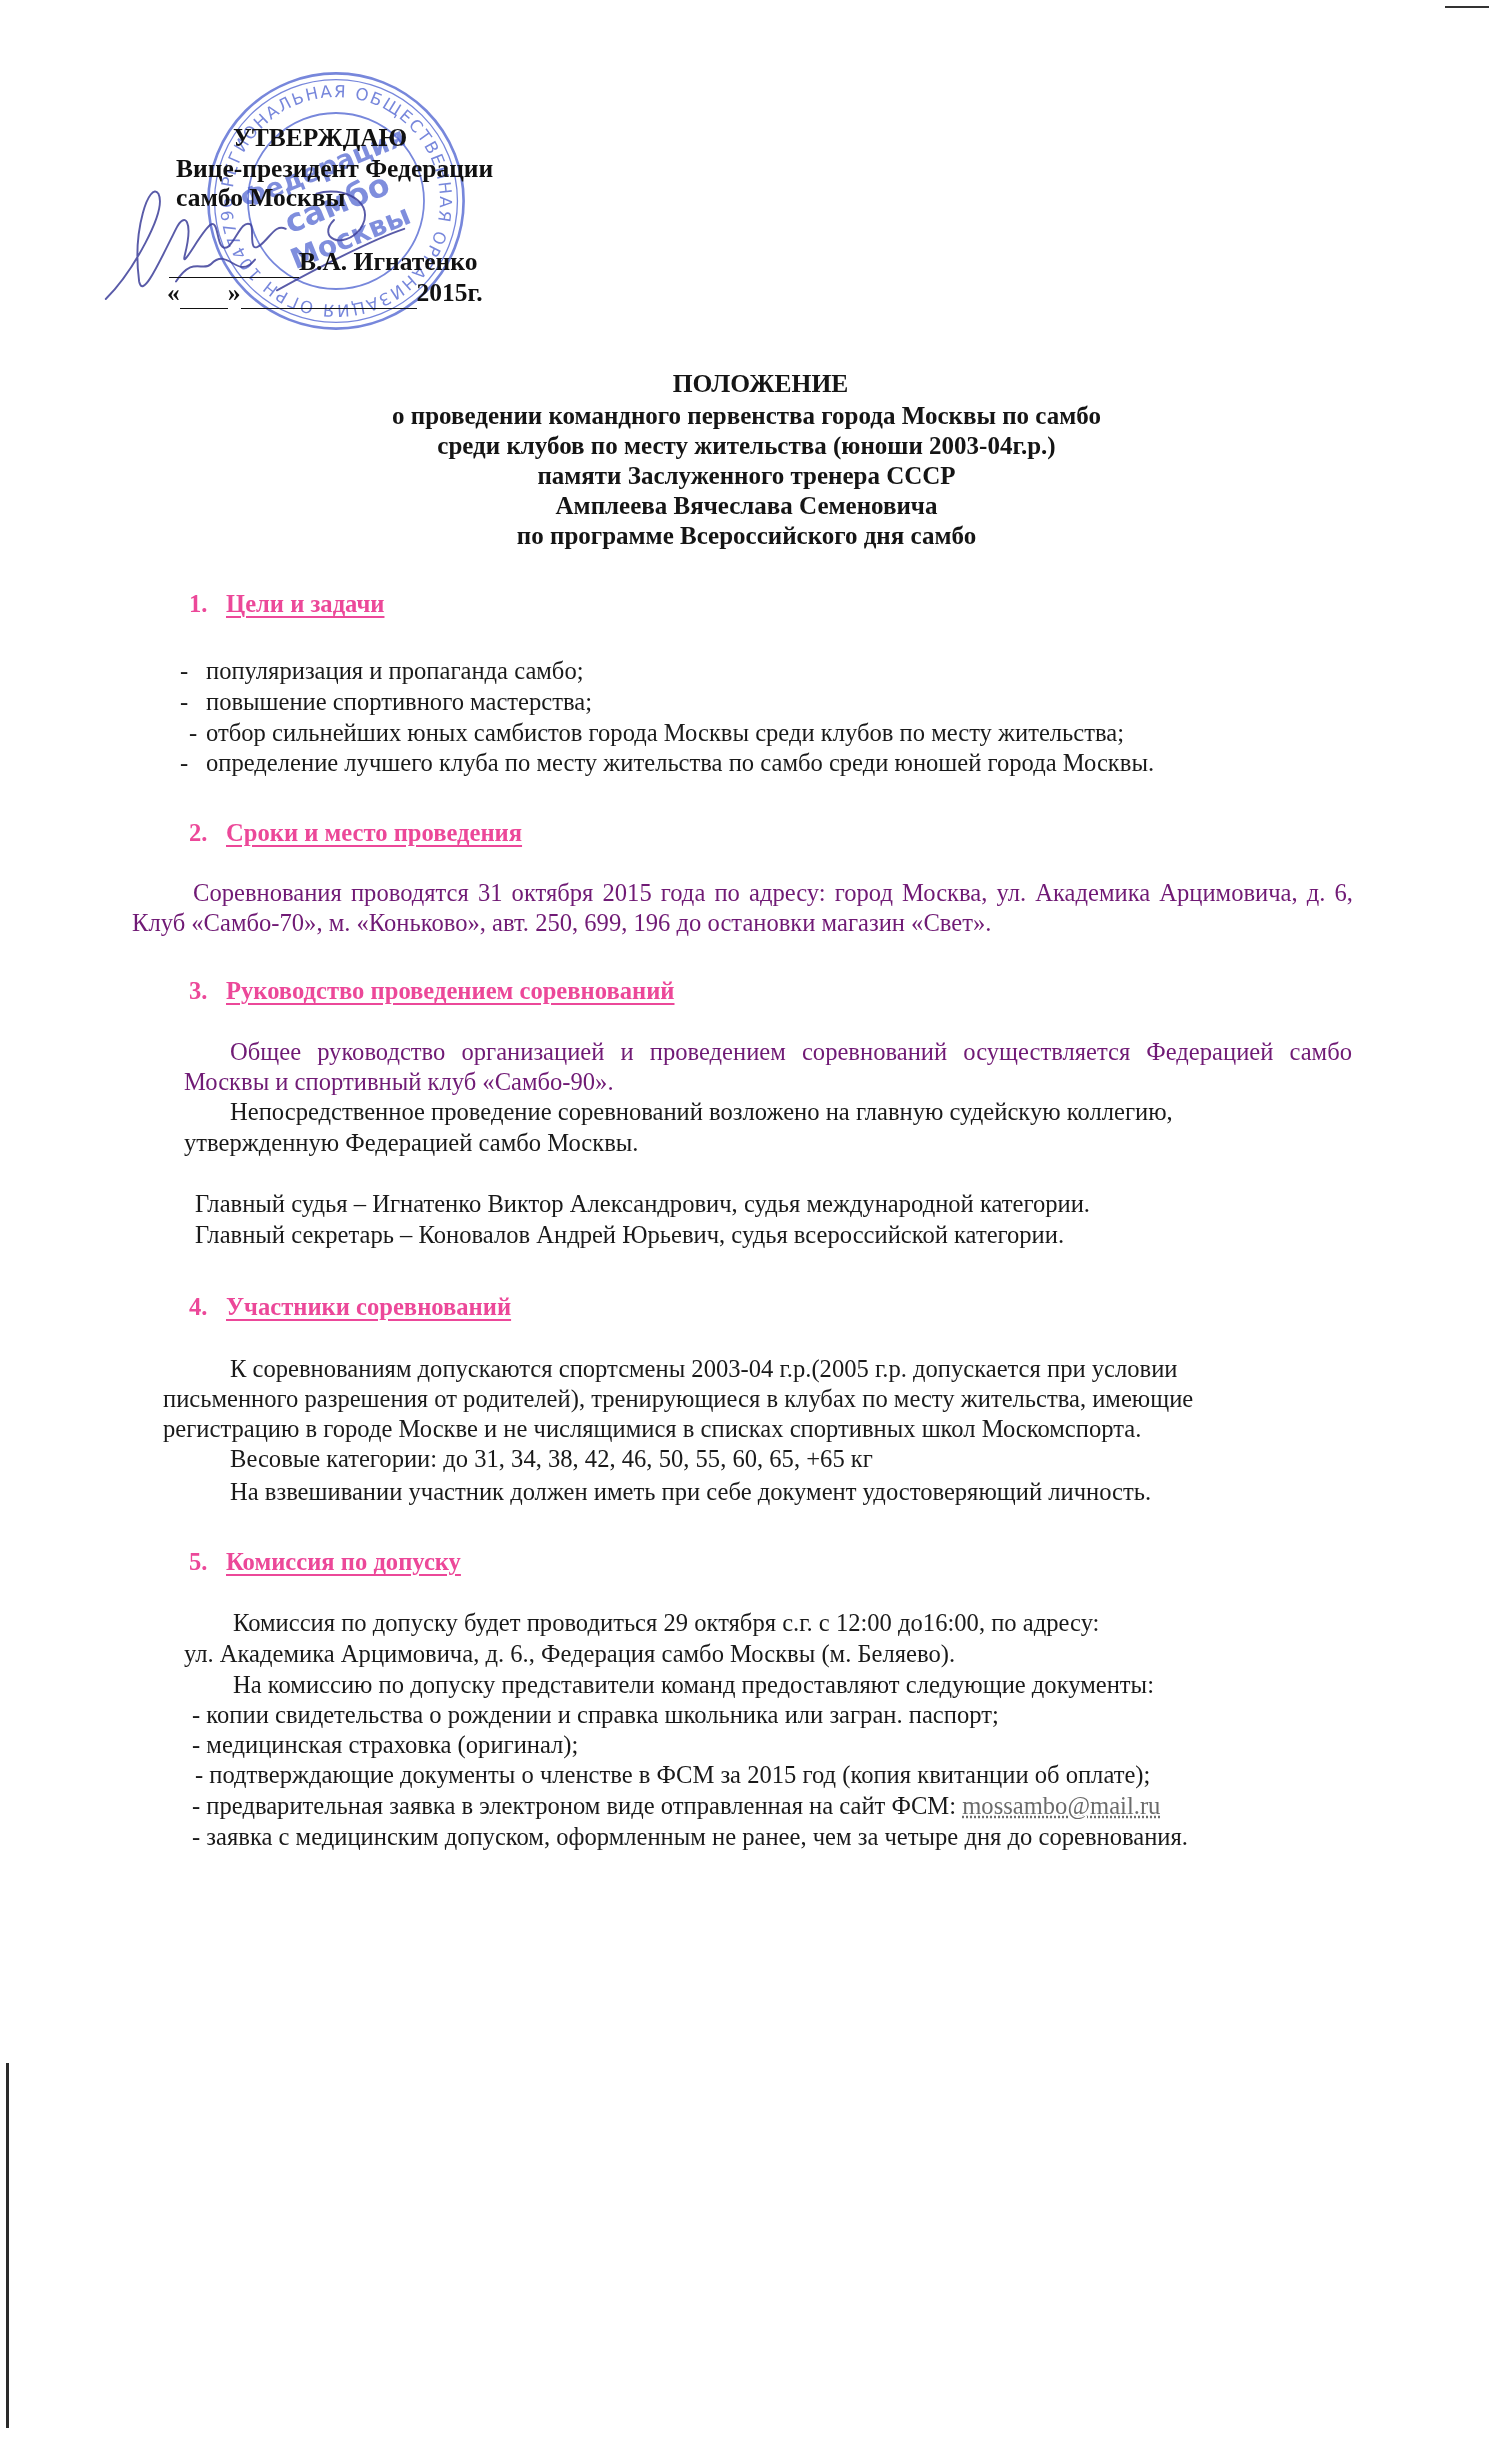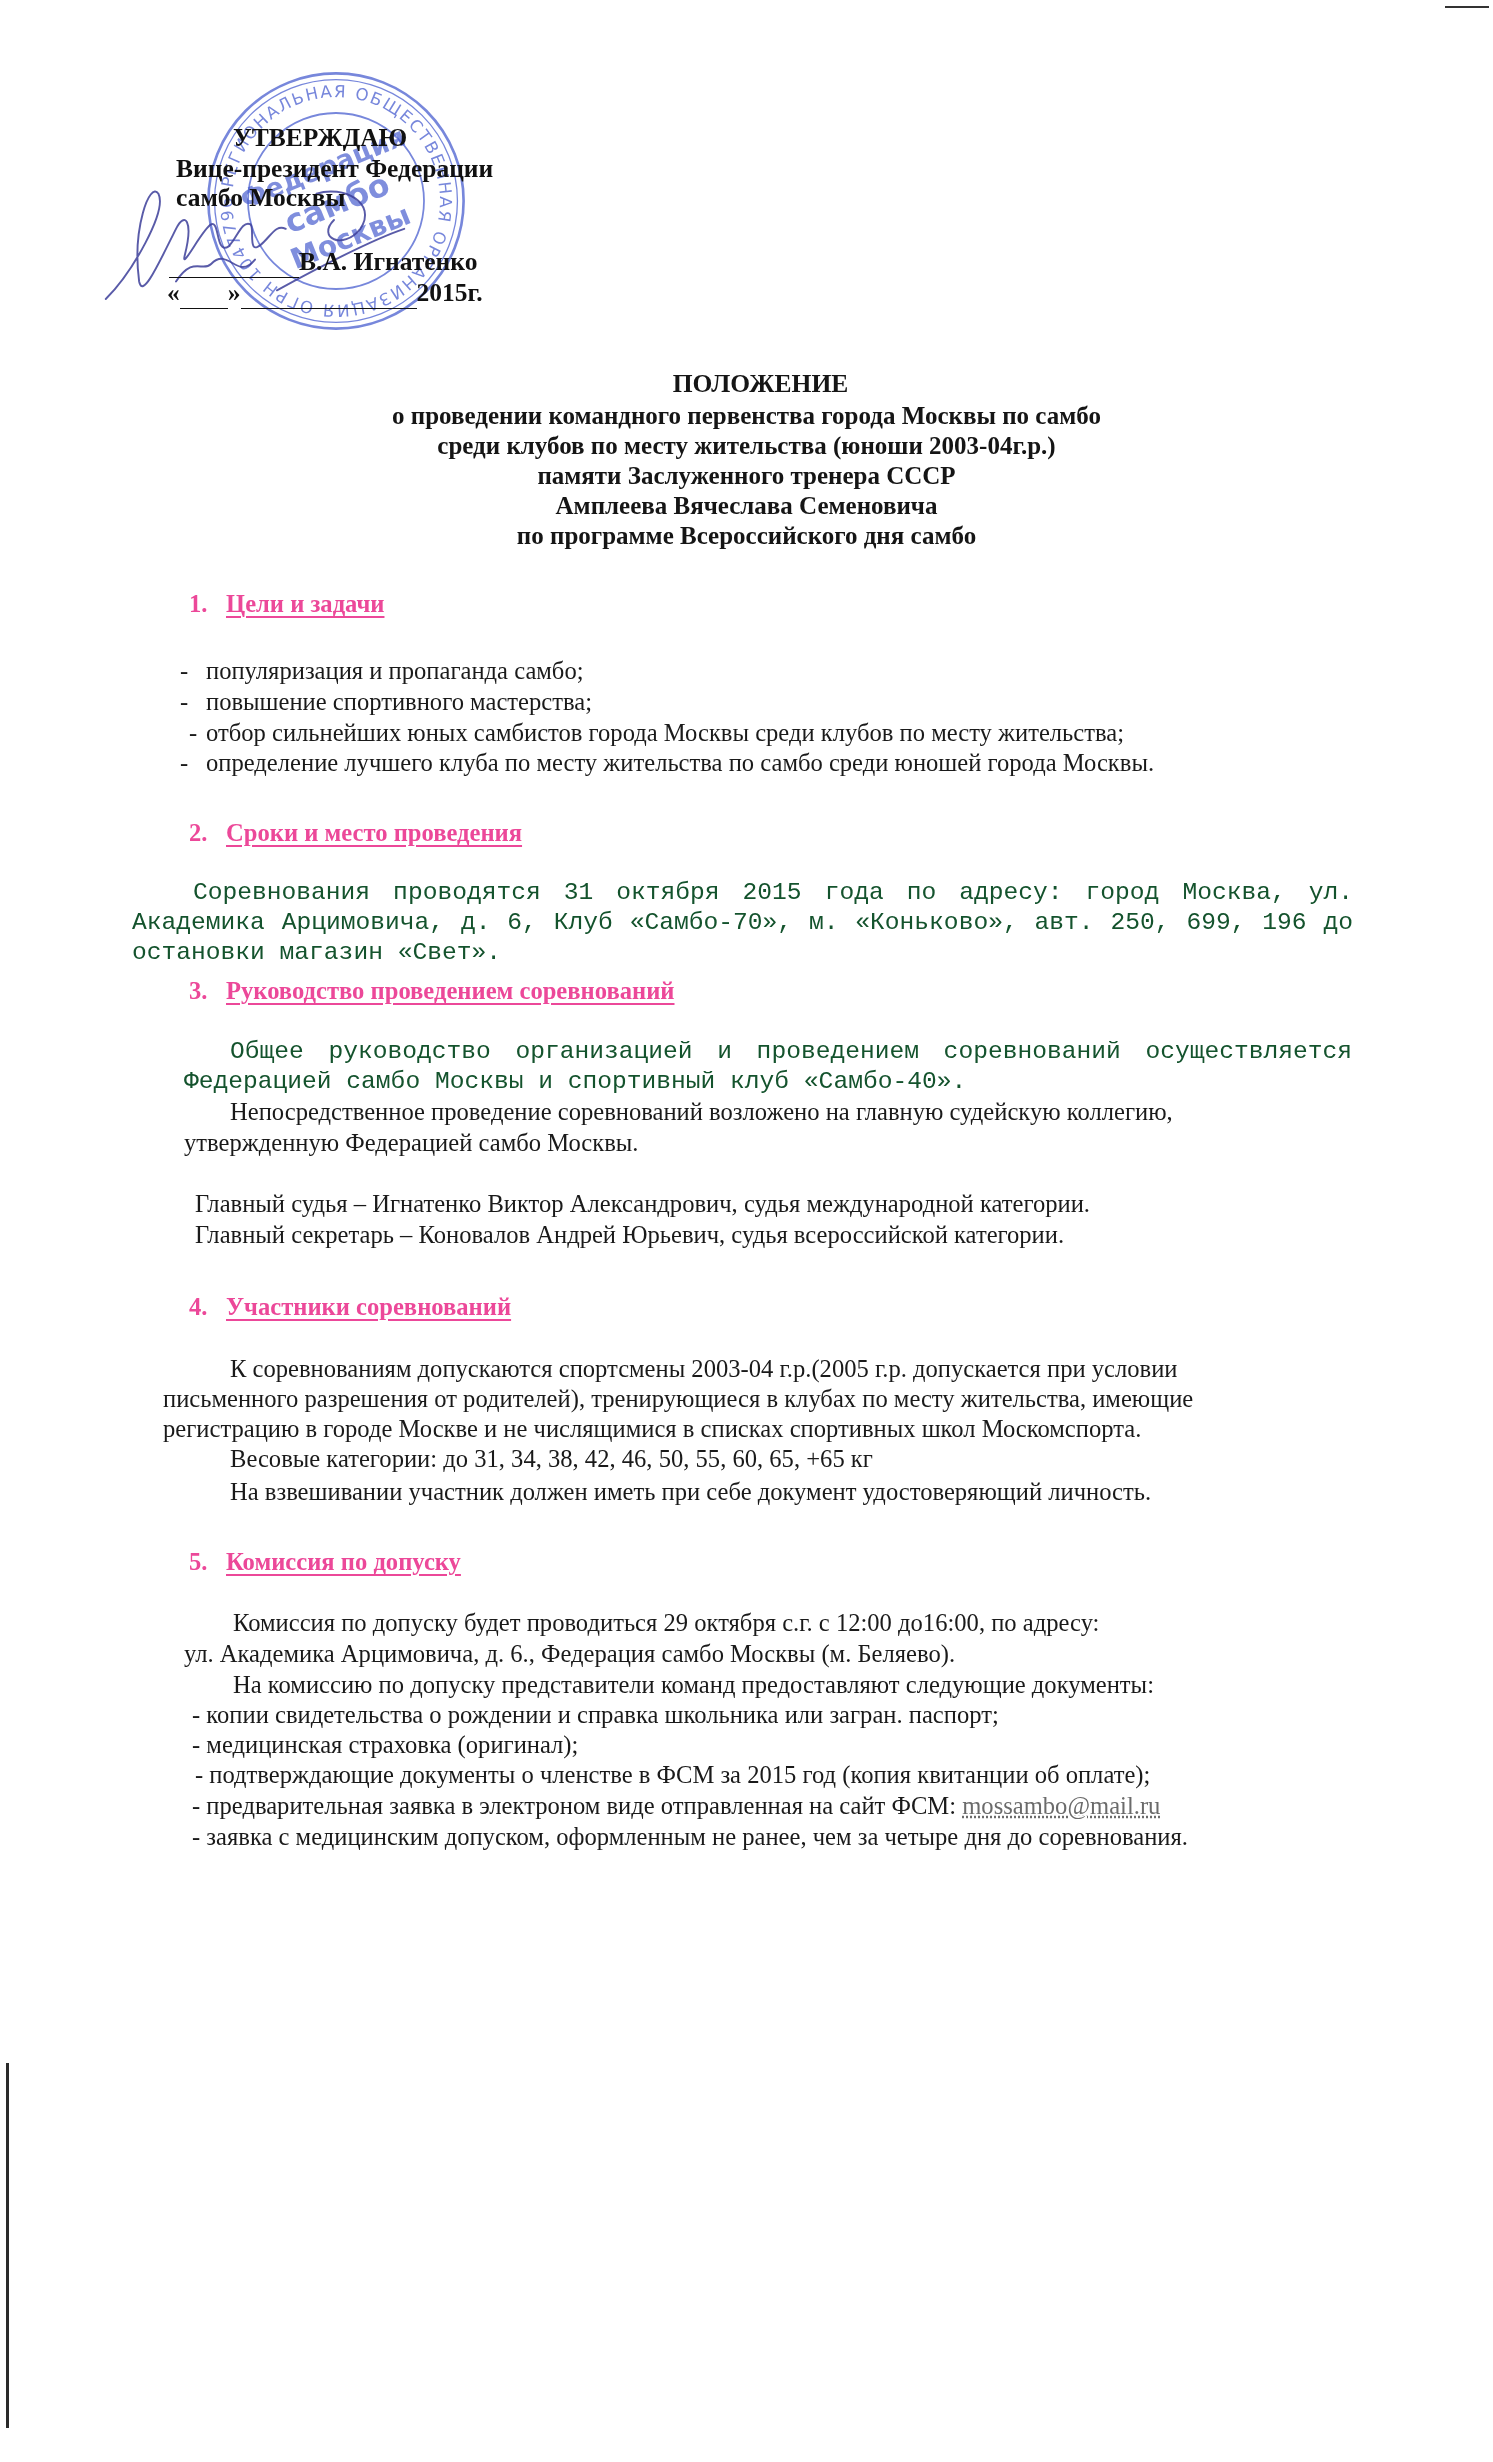--- a/index.html
+++ b/index.html
@@ -13,21 +13,21 @@
   .title-line {
     position: absolute; left: 0; width: 1493px; text-align: center;
     font-weight: bold; font-size: 25px; color: #151515; white-space: nowrap;
   }
   .sec-head { font-weight: bold; font-size: 24.6px; color: #ec4899; }
   .sec-head .num { display: inline-block; width: 37px; }
   .sec-head .txt { text-decoration: underline; text-decoration-thickness: 1.8px; text-underline-offset: 3.5px; }
   .body-text { font-size: 24.6px; color: #1a1a1a; }
   .justified {
     position: absolute; text-align: justify; text-align-last: left;
-    font-size: 24.6px; line-height: 30px; color: #14532d; font-family: Liberation Mono, monospace;
+    font-size: 24.6px; line-height: 30px; color: #701a75;
   }
   .email { color: #6b6b6b; text-decoration: underline; text-decoration-style: dotted; }
   .stamp { position: absolute; left: 204px; top: 69px; width: 264px; height: 264px; }
   .signature { position: absolute; left: 97px; top: 176px; width: 316px; height: 132px; }
   .edge-line-top { position: absolute; left: 1445px; top: 6.1px; width: 44px; height: 1.8px; background: #333; }
   .edge-line-left { position: absolute; left: 6.1px; top: 2063px; width: 2.6px; height: 365px; background: #2a2a2a; }
   .uline { display: inline-block; border-bottom: 1.8px solid #111; }
 </style>
 </head>
 <body>
@@ -97,21 +97,21 @@
 </div>
 
 <div class="abs sec-head" style="left:189px; top:819px;">
   <span class="num">2.</span><span class="txt">Сроки и место проведения</span>
 </div>
 <div class="justified" style="left:132px; top:878px; width:1221px; text-indent:61px;">Соревнования проводятся 31 октября 2015 года по адресу: город Москва, ул. Академика Арцимовича,  д. 6, Клуб «Самбо-70», м. «Коньково», авт. 250, 699, 196 до остановки магазин «Свет».</div>
 
 <div class="abs sec-head" style="left:189px; top:977px;">
   <span class="num">3.</span><span class="txt">Руководство проведением соревнований</span>
 </div>
-<div class="justified" style="left:184px; top:1037px; width:1168px; text-indent:46px;">Общее руководство организацией и проведением соревнований осуществляется Федерацией самбо Москвы и спортивный клуб «Самбо-40».</div>
+<div class="justified" style="left:184px; top:1037px; width:1168px; text-indent:46px;">Общее руководство организацией и проведением соревнований осуществляется Федерацией самбо Москвы и спортивный клуб «Самбо-90».</div>
 <div class="abs body-text" style="left:230px; top:1098px;">Непосредственное проведение соревнований возложено на главную судейскую коллегию,</div>
 <div class="abs body-text" style="left:184px; top:1129px;">утвержденную Федерацией самбо Москвы.</div>
 <div class="abs body-text" style="left:195px; top:1190px;">Главный судья – Игнатенко Виктор Александрович, судья международной категории.</div>
 <div class="abs body-text" style="left:195px; top:1221px;">Главный секретарь – Коновалов Андрей Юрьевич, судья всероссийской категории.</div>
 
 <div class="abs sec-head" style="left:189px; top:1293px;">
   <span class="num">4.</span><span class="txt">Участники соревнований</span>
 </div>
 <div class="abs body-text" style="left:230px; top:1355px;">К соревнованиям допускаются спортсмены 2003-04 г.р.(2005 г.р. допускается при условии</div>
 <div class="abs body-text" style="left:163px; top:1385px;">письменного разрешения от родителей), тренирующиеся в клубах по месту жительства, имеющие</div>

